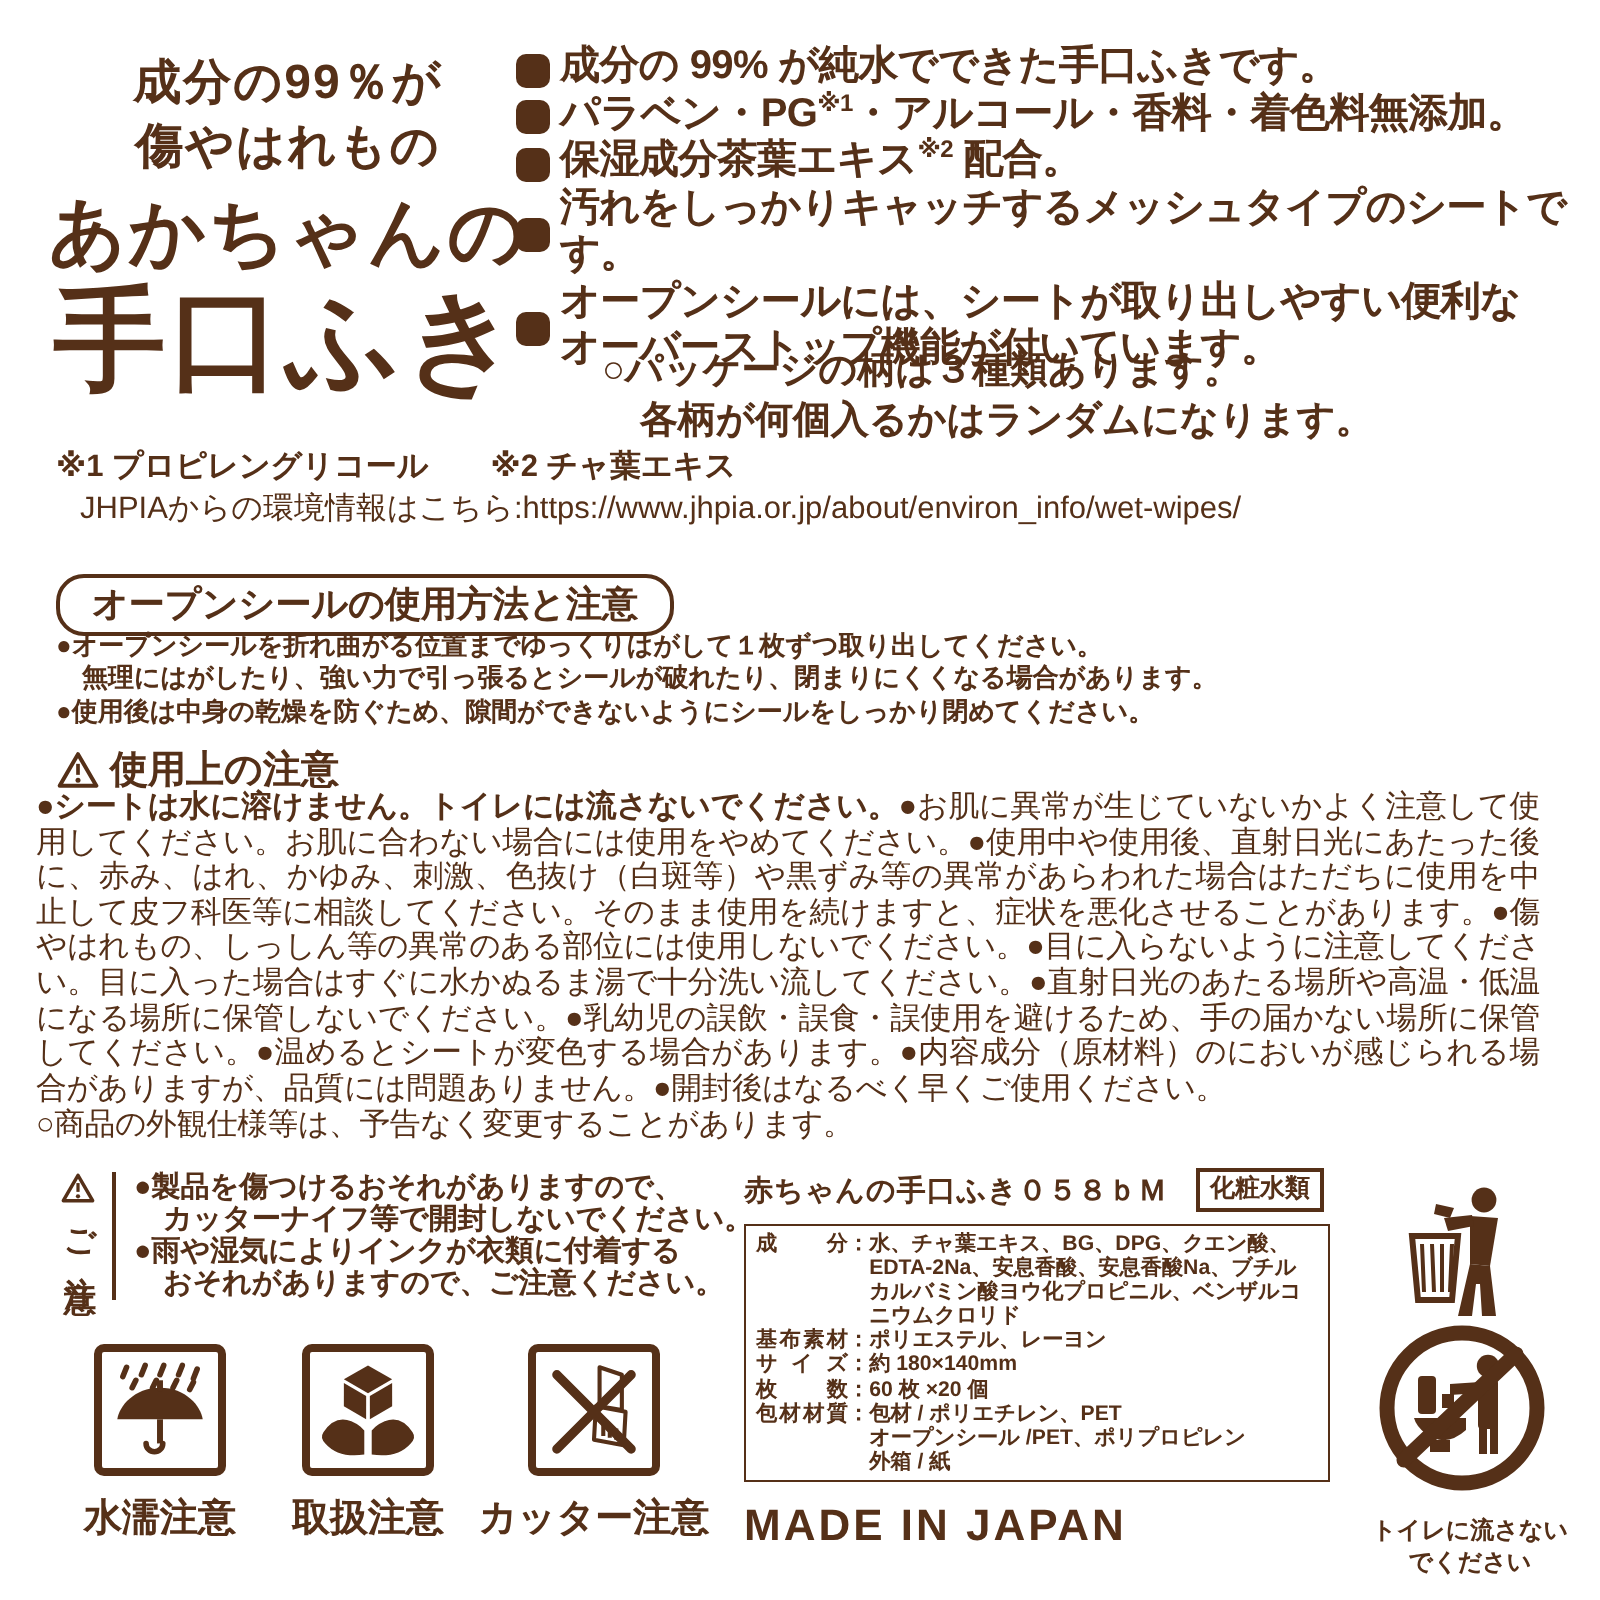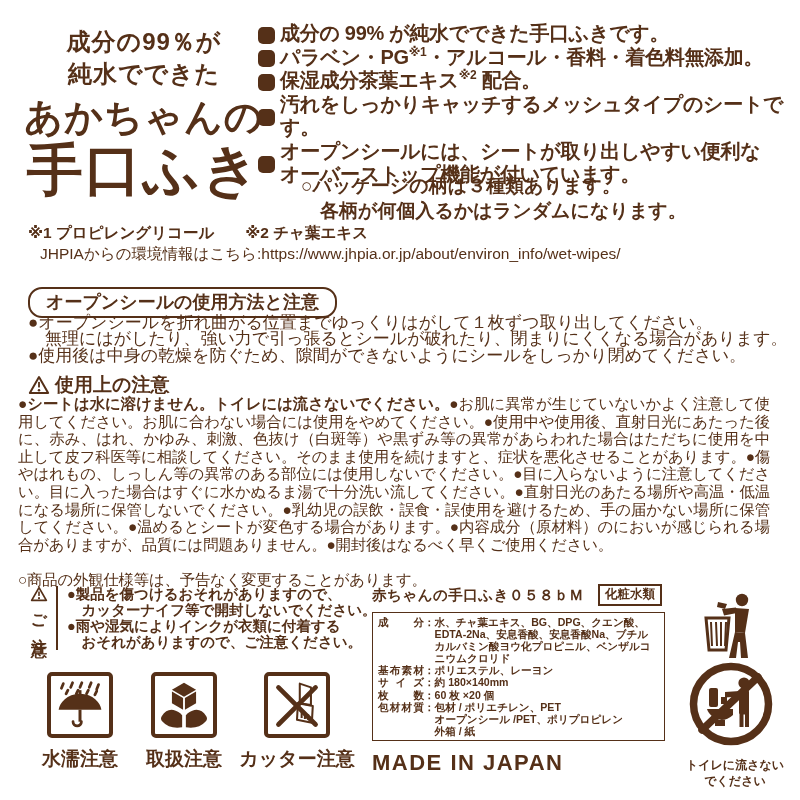--- a/index.html
+++ b/index.html
@@ -21,28 +21,28 @@
   .features sup { font-size:12px; font-weight:600; vertical-align:super; line-height:0; }
 
   .pkg-note { position:absolute; left:268px; top:173px; font-size:19px; font-weight:600; line-height:25px;margin-left:33px; }
 
   .footnote1 { position:absolute; left:28px; top:223px; font-size:15.5px; font-weight:600; }
   .footnote2 { position:absolute; left:40px; top:244px; font-size:15.5px; font-weight:500; }
 
   
   .seal-heading { position:absolute; left:28px; top:287px; display:inline-block; border:2.5px solid #553018;
                   border-radius:14px; padding:1px 16px 2px; font-size:18px; font-weight:700; }
-  .seal-body { position:absolute; left:28px; top:315px; width:760px; font-size:17px; font-weight:400; line-height:16.4px; }
+  .seal-body { position:absolute; left:28px; top:315px; width:760px; font-size:13px; font-weight:700; line-height:16.4px; }
 
   
   .prec-heading { position:absolute; left:28px; top:372px; font-size:19px; font-weight:800; display:flex; align-items:center; gap:5px; }
   .prec-body { position:absolute; left:18px; top:395px; width:752px; font-size:15.4px; font-weight:500;
                line-height:17.6px; text-align:justify; letter-spacing:-0.2px; }
   .prec-body b { font-weight:800; }
-  .prec-note { margin-top:18px; }
+  .prec-note { margin-top:1px; }
 
   
   .caution-box { position:absolute; left:28px; top:586px; display:flex; align-items:stretch; }
   .caution-label-col { display:flex; flex-direction:column; align-items:center; gap:2px; padding-right:7px;
                        border-right:2.5px solid #553018; }
   .caution-label { writing-mode:vertical-rl; font-size:16px; font-weight:800; letter-spacing:3px; }
   .caution-text { font-size:14.5px; font-weight:600; line-height:16px; padding-left:9px; align-self:center; }
 
   .care-icons { position:absolute; left:28px; top:672px; display:flex; }
   .care-icon { display:flex; flex-direction:column; align-items:center; }
@@ -71,21 +71,21 @@
   .noflush-text { position:absolute; left:670px; top:757px; width:130px; text-align:center;
                   font-size:12px; font-weight:600; line-height:16px; }
 </style>
 </head>
 <body>
 
 <div class="page">
 
   <div class="brand">
     <div class="tagline pre">成分の99％が
-純水でできた</div>
+傷やはれもの</div>
     <div class="title1">あかちゃんの</div>
     <div class="title2">手口ふき</div>
   </div>
 
   <ul class="features">
     <li>
       <span class="sq"></span>
       <span class="txt pre">成分の 99% が純水でできた手口ふきです。</span>
     </li>
     <li>

